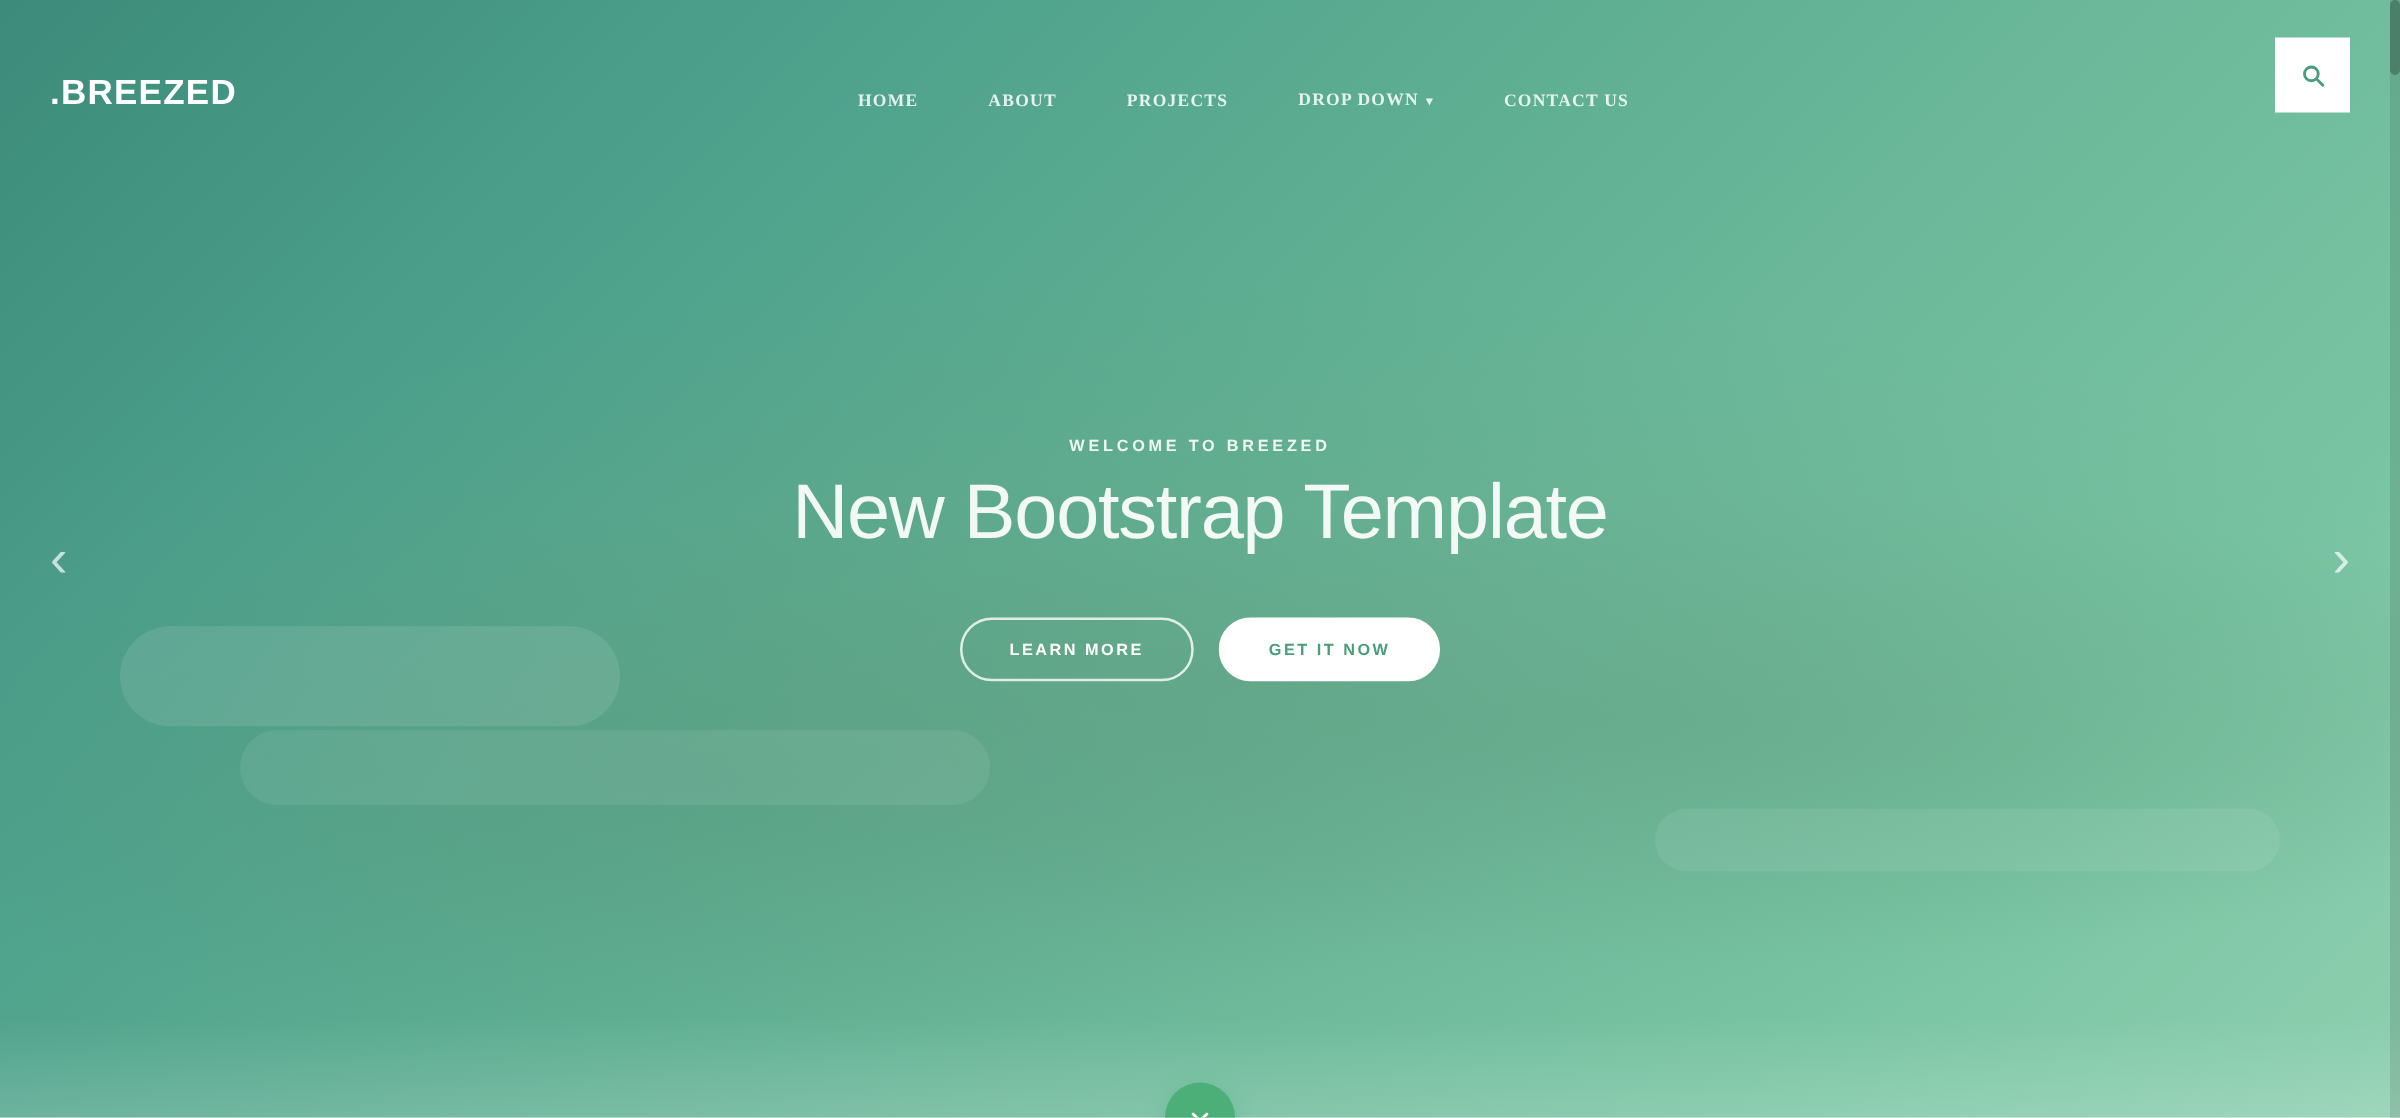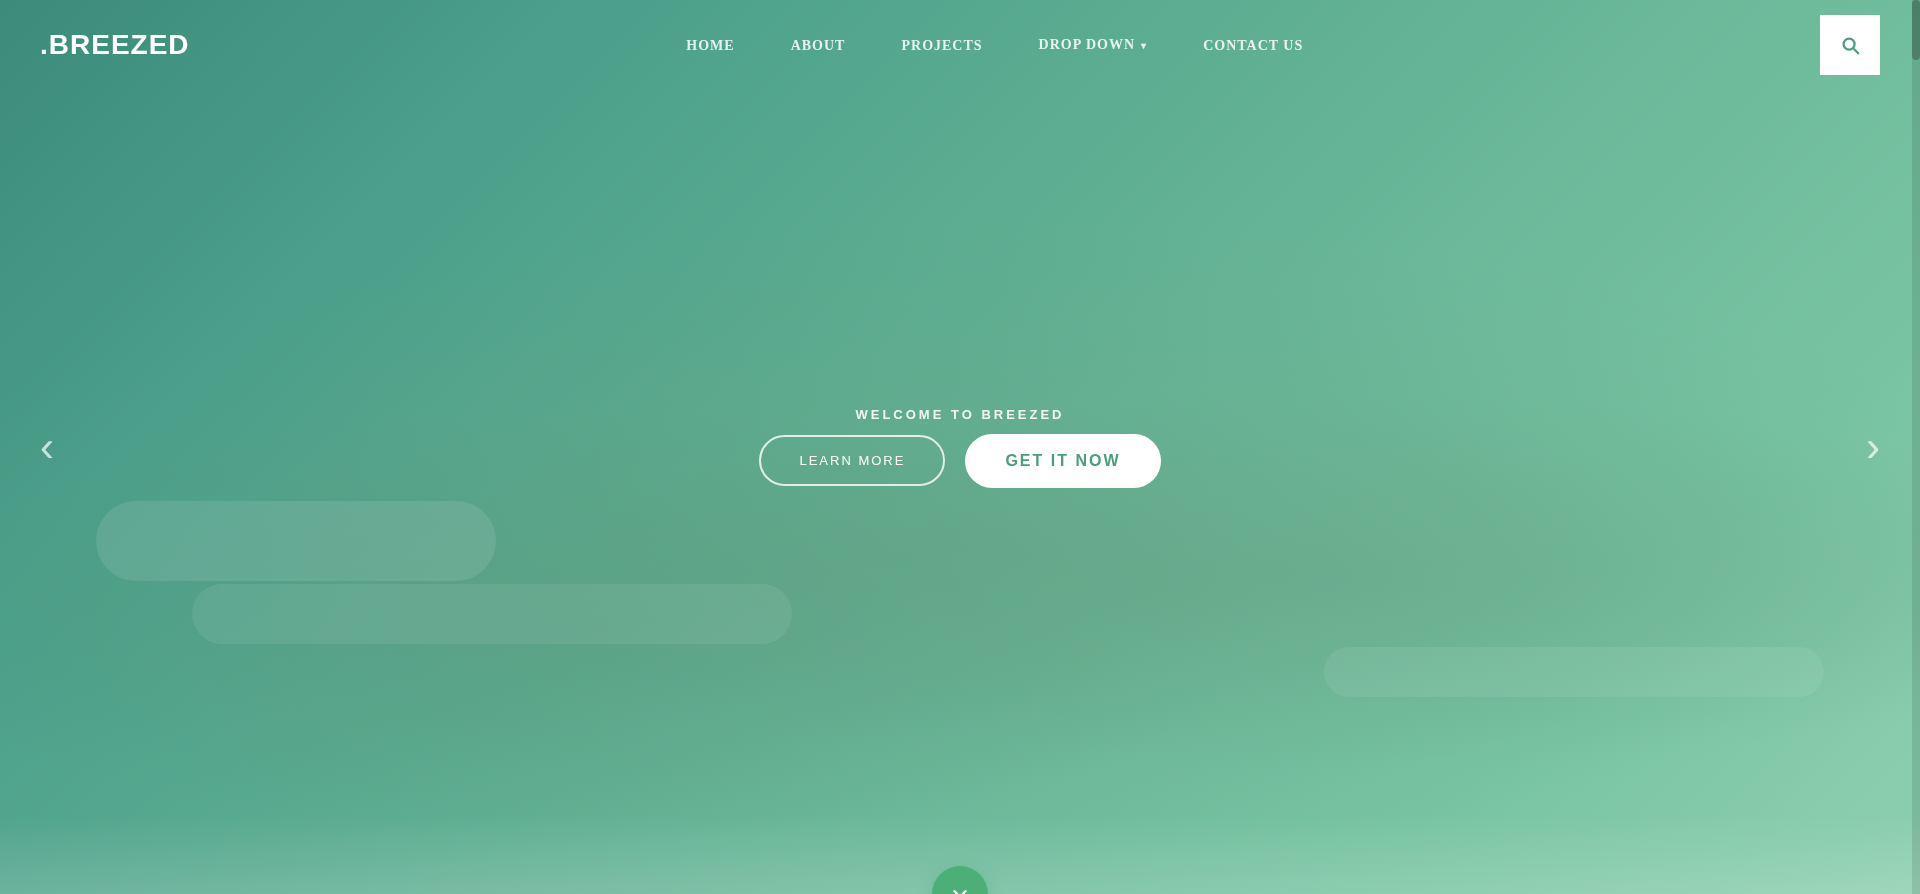--- a/index.html
+++ b/index.html
@@ -14,21 +14,21 @@
     }
 
     
     .navbar {
       position: absolute;
       top: 0;
       left: 0;
       width: 100%;
       z-index: 100;
       display: flex;
-      align-items: center;
+      align-items: flex-end;
       justify-content: space-between;
       padding: 0 40px;
       height: 90px;
     }
 
     .navbar-brand {
       color: #ffffff;
       font-size: 28px;
       font-weight: 700;
       letter-spacing: 1px;
@@ -180,34 +180,34 @@
       gap: 20px;
       justify-content: center;
       align-items: center;
     }
 
     .btn-learn-more {
       background: transparent;
       border: 2px solid rgba(255,255,255,0.8);
       color: #ffffff;
       font-size: 13px;
-      font-weight: 400;
+      font-weight: 700;
       letter-spacing: 2px;
       padding: 16px 38px;
       border-radius: 50px;
       cursor: pointer;
       text-transform: uppercase;
       transition: all 0.2s;
     }
 
     .btn-get-it-now {
       background: #ffffff;
       border: 2px solid #ffffff;
       color: #4a9e7a;
-      font-size: 16px;
+      font-size: 13px;
       font-weight: 700;
       letter-spacing: 2px;
       padding: 16px 38px;
       border-radius: 50px;
       cursor: pointer;
       text-transform: uppercase;
       transition: all 0.2s;
     }
 
     
@@ -322,20 +322,21 @@
 <section class="hero">
 
   <div class="cloud cloud-1"></div>
   <div class="cloud cloud-2"></div>
   <div class="cloud cloud-3"></div>
 
   <button class="carousel-prev">‹</button>
 
   <div class="hero-content">
     <p class="hero-subtitle">WELCOME TO BREEZED</p>
+    <h1 class="hero-title">New Bootstrap Template</h1>
 
     <div class="hero-buttons">
       <button class="btn-learn-more">LEARN MORE</button>
       <button class="btn-get-it-now">GET IT NOW</button>
     </div>
   </div>
 
   <button class="carousel-next">›</button>
 
   <button class="scroll-down-btn">

